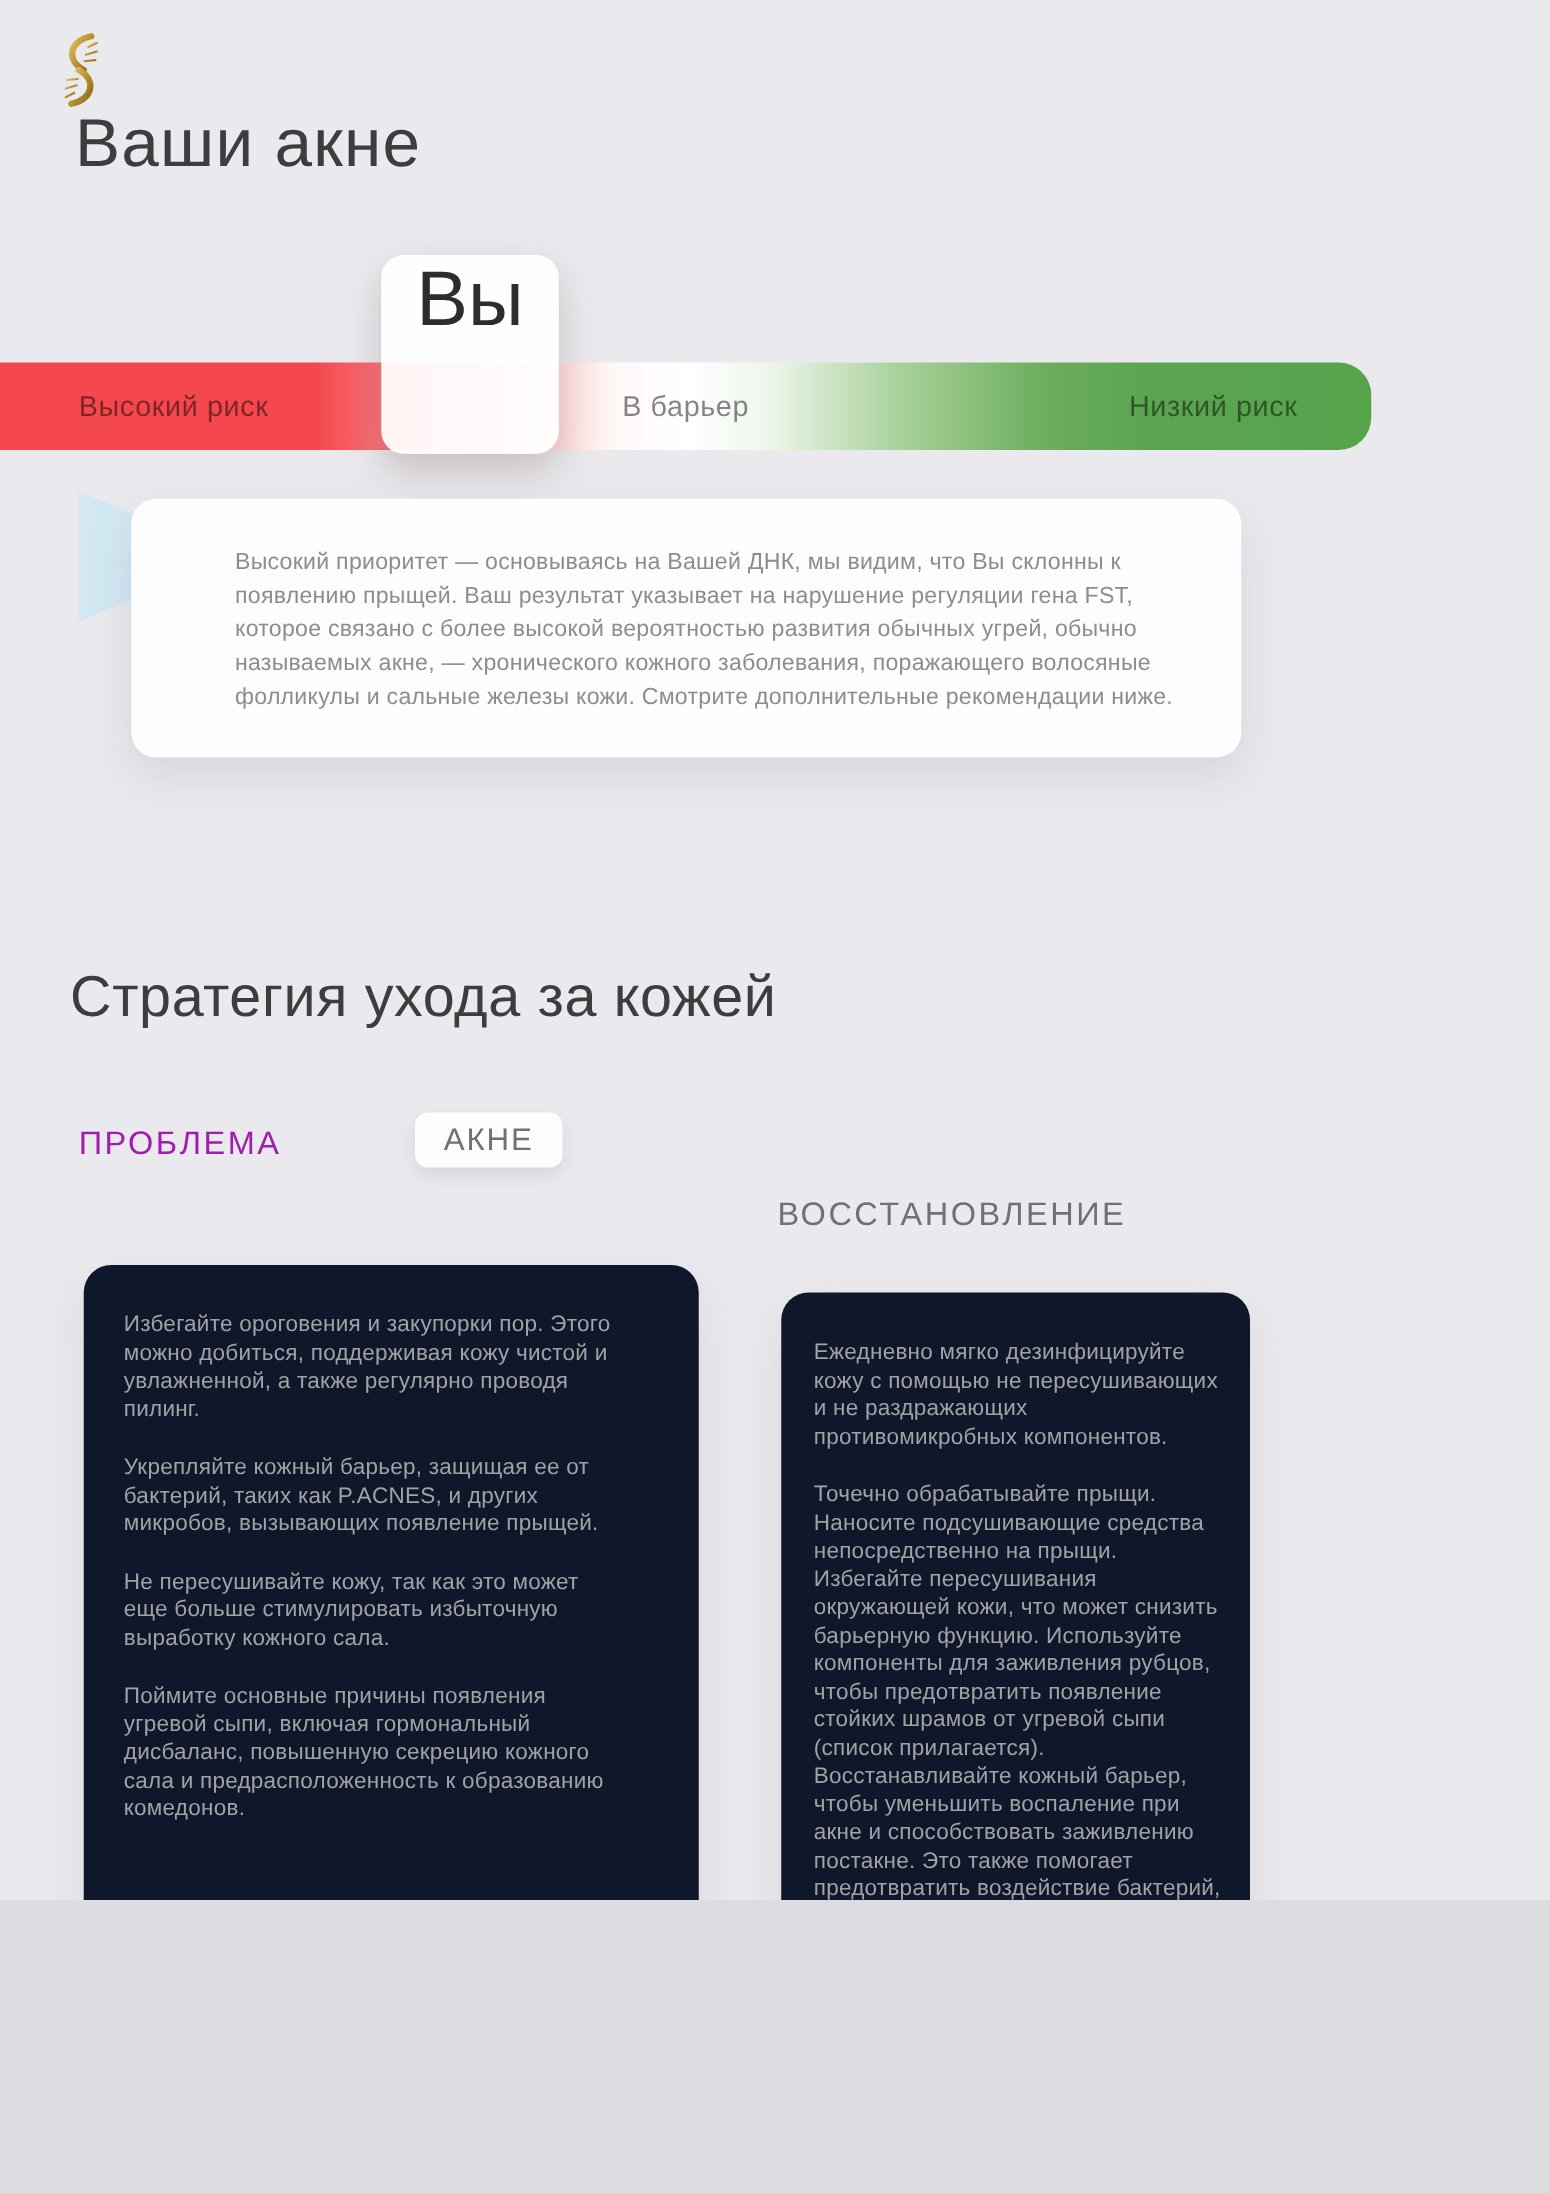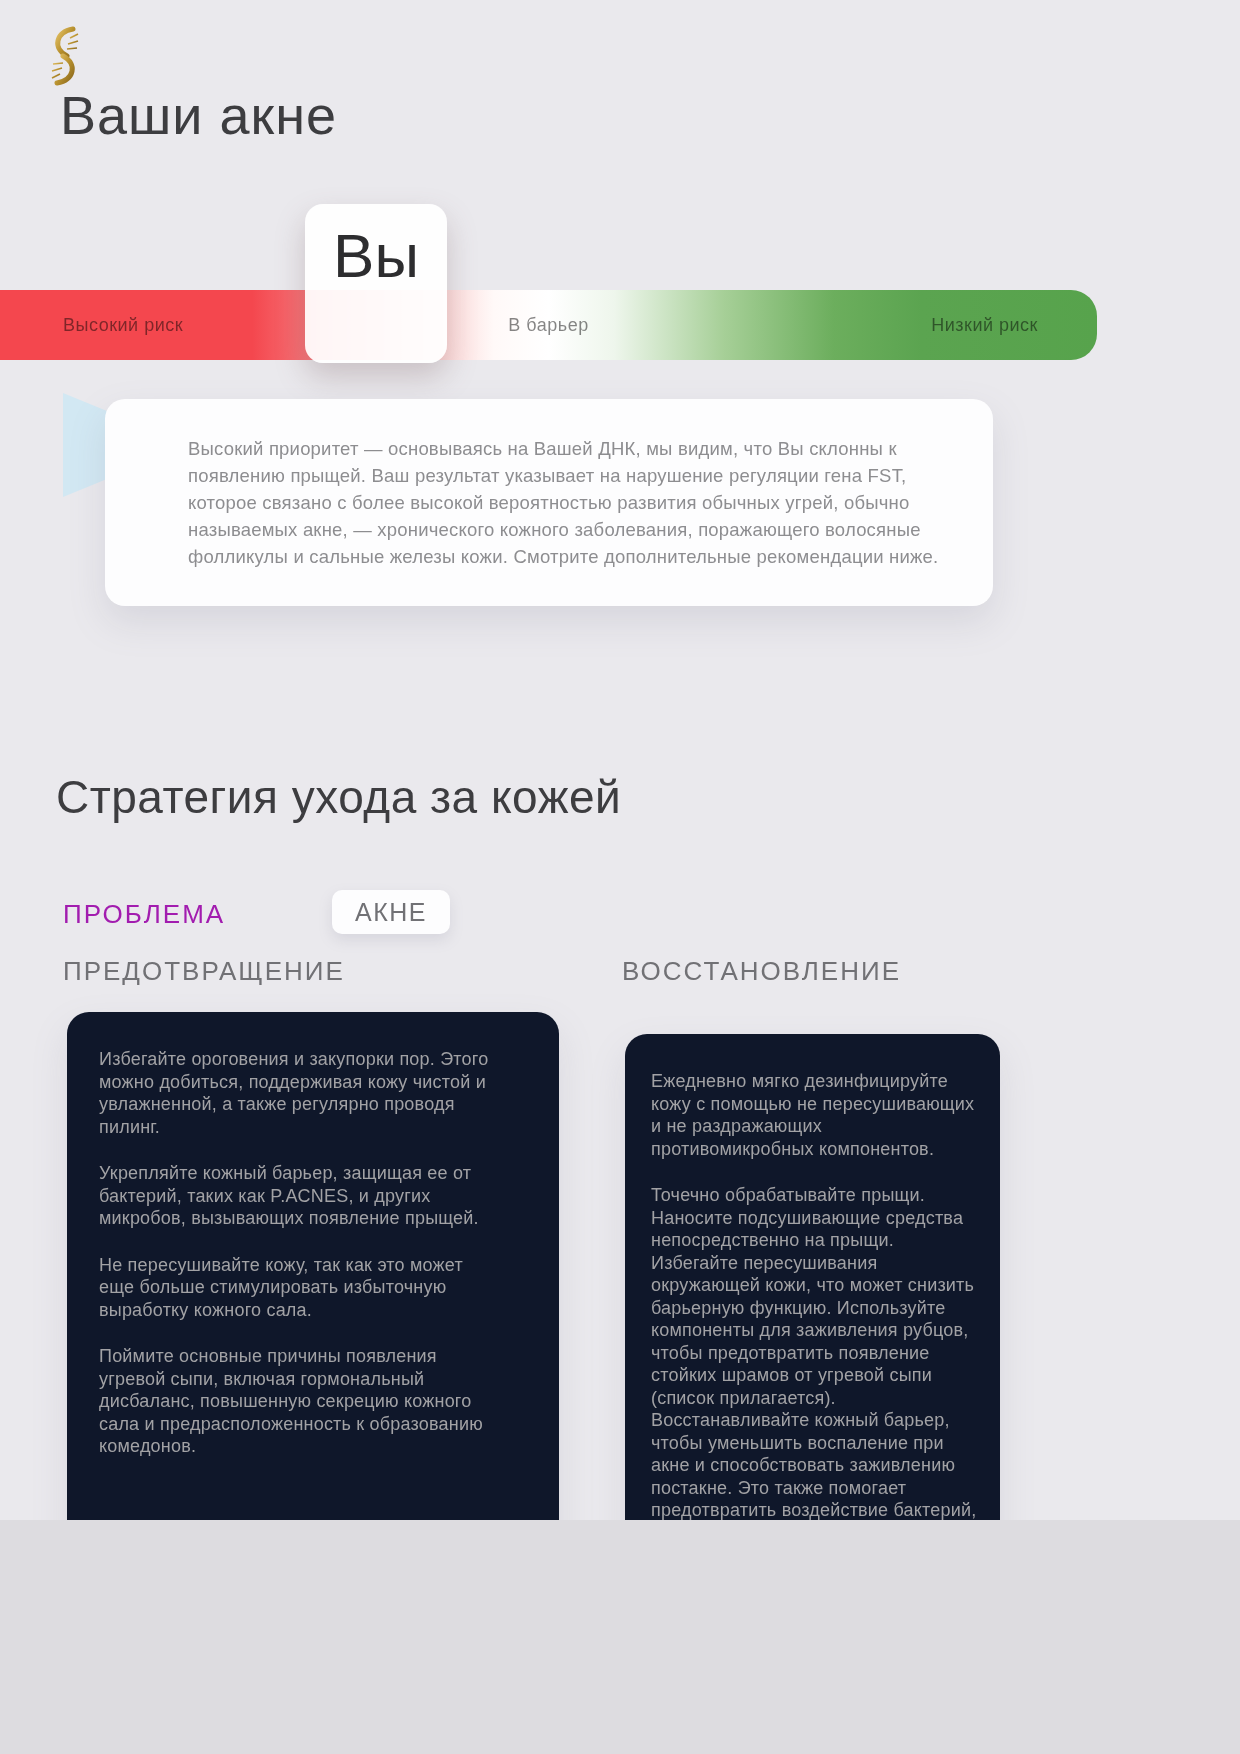--- a/index.html
+++ b/index.html
@@ -16,31 +16,31 @@
   }
   
   .risk-bar{
     position:absolute;left:0;top:290px;width:1097px;height:70px;
     border-radius:0 26px 26px 0;
     background:linear-gradient(90deg,
       #f4474e 0%, #f4474e 23%, #fbb8b8 36%, #fff9f8 45%, #ffffff 50%,
       #eef6ec 56%, #a6cf97 66%, #6cae5d 76%, #5ba450 84%, #57a34c 100%);
   }
   .risk-label{position:absolute;top:50%;transform:translateY(-50%);
-    font-size:18px;font-weight:300;color:rgba(0,0,0,0.48);letter-spacing:0.5px;white-space:nowrap;}
+    font-size:23px;font-weight:300;color:rgba(0,0,0,0.48);letter-spacing:0.5px;white-space:nowrap;}
   .risk-label.high{left:63px;}
   .risk-label.medium{left:50%;transform:translate(-50%,-50%);}
   .risk-label.low{right:59px;}
   .you-marker{
     position:absolute;left:305px;top:204px;width:142px;height:159px;
     background:rgba(255,255,255,0.93);border-radius:18px;
     box-shadow:0 14px 30px rgba(120,90,95,0.28);
     text-align:center;
   }
-  .you-marker span{display:inline-block;margin-top:16px;font-size:62px;font-weight:200;color:#2d2d2f;}
+  .you-marker span{display:inline-block;margin-top:0;font-size:62px;font-weight:200;color:#2d2d2f;}
   
   .callout-arrow{
     position:absolute;left:63px;top:393px;width:0;height:0;
     border-top:52px solid transparent;border-bottom:52px solid transparent;
     border-left:127px solid #d2e8f3;
   }
   .callout-card{
     position:absolute;left:105px;top:399px;width:888px;box-sizing:border-box;
     background:#fdfdfe;border-radius:20px;
     box-shadow:0 16px 36px rgba(130,130,150,0.18);
@@ -124,21 +124,20 @@
   <div class="callout-arrow"></div>
   <div class="callout-card">
     <div class="text">Высокий приоритет — основываясь на Вашей ДНК, мы видим, что Вы склонны к появлению прыщей. Ваш результат указывает на нарушение регуляции гена FST, которое связано с более высокой вероятностью развития обычных угрей, обычно называемых акне, — хронического кожного заболевания, поражающего волосяные фолликулы и сальные железы кожи. Смотрите дополнительные рекомендации ниже.</div>
   </div>
 
   <div class="section-title">Стратегия ухода за кожей</div>
 
   <div class="problem-label">ПРОБЛЕМА</div>
   <div class="problem-chip">АКНЕ</div>
 
-  <div class="col-header prevention">ПРЕДОТВРАЩЕНИЕ</div>
   <div class="col-header recovery">ВОССТАНОВЛЕНИЕ</div>
 
   <div class="advice-card prevention">
       <p>Избегайте ороговения и закупорки пор. Этого можно добиться, поддерживая кожу чистой и увлажненной, а также регулярно проводя пилинг.</p>
       <p>Укрепляйте кожный барьер, защищая ее от бактерий, таких как P.ACNES, и других микробов, вызывающих появление прыщей.</p>
       <p>Не пересушивайте кожу, так как это может еще больше стимулировать избыточную выработку кожного сала.</p>
       <p>Поймите основные причины появления угревой сыпи, включая гормональный дисбаланс, повышенную секрецию кожного сала и предрасположенность к образованию комедонов.</p>
     </div>
   <div class="advice-card recovery">
       <p>Ежедневно мягко дезинфицируйте кожу с помощью не пересушивающих и не раздражающих противомикробных компонентов.</p>

